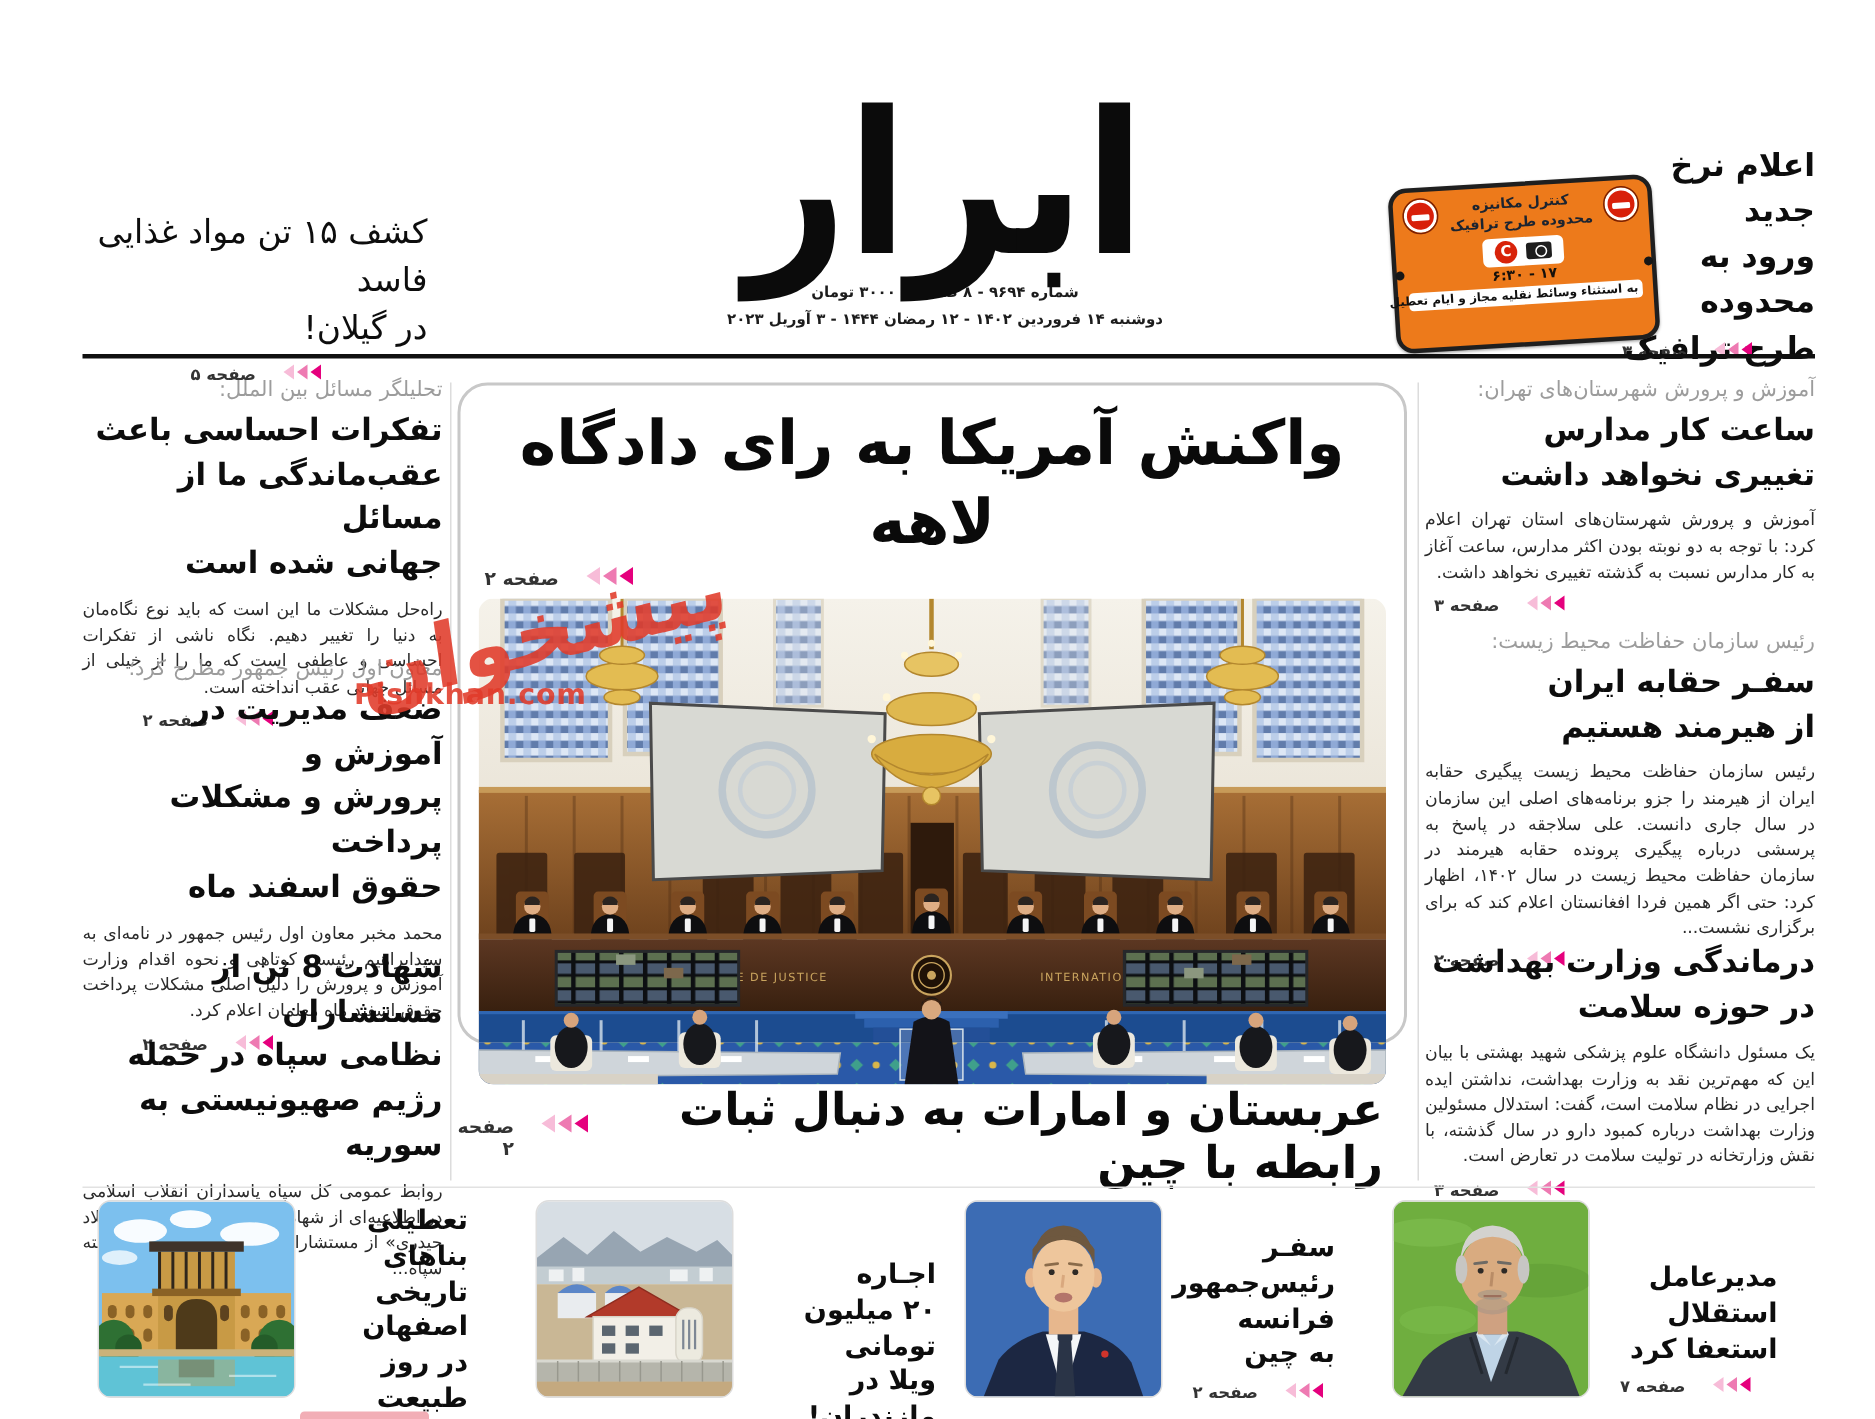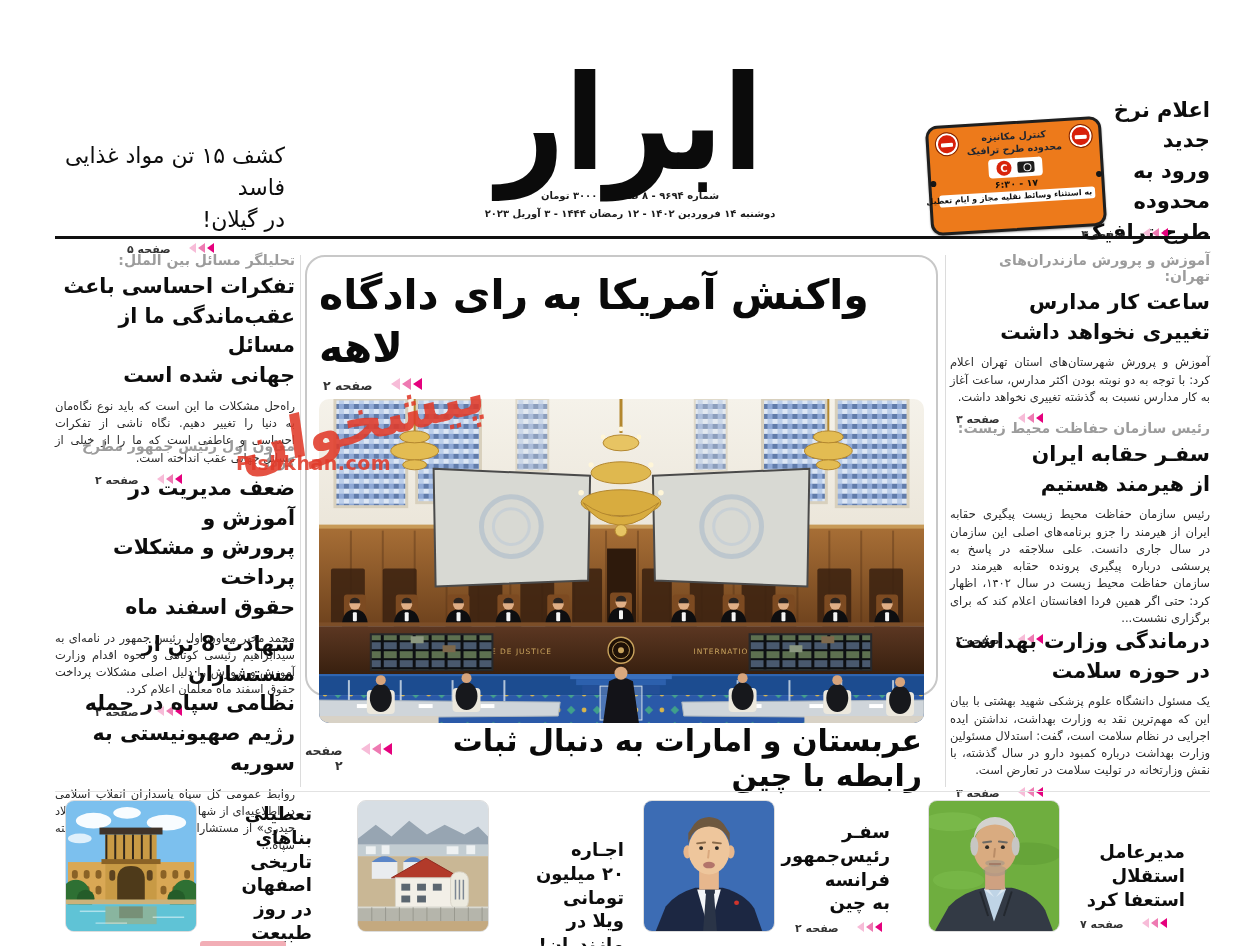--- a/index.html
+++ b/index.html
@@ -45,34 +45,34 @@
   .pl{font-size:11px;font-weight:bold;color:#333;}
   .pm.lg .chevs i{border-top-width:6px;border-bottom-width:6px;border-right-width:9px;}
   .pm.lg .pl{font-size:12.5px;}
   .pm.inl{margin-top:0;}
 
   
   .col{position:absolute;top:252px;direction:rtl;}
   .col-r{left:950px;width:260px;}
   .col-l{left:55px;width:240px;}
   .art{position:absolute;left:0;right:0;}
-  .kicker{font-size:14px;font-weight:bold;color:#9c9c9c;text-align:right;margin-bottom:4px;}
+  .kicker{font-size:14px;font-weight:normal;color:#9c9c9c;text-align:right;margin-bottom:4px;}
   .hl{margin:0;font-size:20.5px;line-height:1.45;font-weight:bold;color:#0d0d0d;text-align:right;}
   .body{margin:7px 0 0;font-size:11.5px;line-height:1.5;color:#2b2b2b;text-align:justify;}
   .col-l .pm{padding-left:40px;}
   .col-r .pm{padding-left:6px;}
   .prewrap{white-space:pre-line;}
 
   .vsep{position:absolute;top:255px;width:1px;height:532px;background:#dcdcdc;}
   .hsep{position:absolute;left:55px;top:791px;width:1155px;height:1px;background:#e2e2e2;}
 
   
   .mainbox{position:absolute;left:305px;top:255px;width:633px;height:441px;border:2px solid #c8c8c8;border-radius:20px;
            padding:8px 12px;direction:rtl;background:#fff;}
-  .main-h{margin:4px 0 0;font-size:41px;line-height:1.3;font-weight:bold;color:#0a0a0a;text-align:left;}
+  .main-h{margin:4px 0 0;font-size:41px;line-height:1.3;font-weight:bold;color:#0a0a0a;text-align:center;}
   .mainbox .pm{margin:2px 4px 6px;}
   .court-wrap{width:605px;height:324px;border-radius:10px;overflow:hidden;}
   .court{display:block;width:605px;height:324px;}
   .sec{position:absolute;left:305px;top:707px;width:633px;display:flex;direction:rtl;justify-content:center;align-items:center;gap:12px;}
   .sec h2{margin:16px;font-size:30px;font-weight:bold;color:#0a0a0a;}
 
   
   .bblock{position:absolute;top:800px;display:flex;direction:rtl;gap:10px;}
   .btext{display:flex;flex-direction:column;}
   .bhl{margin:0;font-size:18px;line-height:1.32;font-weight:bold;color:#0d0d0d;text-align:right;}
@@ -143,21 +143,21 @@
       <span class="bolt r" data-name="bolt-dot"></span>
     </div>
   </div>
 
   <div class="rule-top" data-name="header-rule"></div>
   <div class="vsep" style="left:300px" data-name="column-divider"></div>
   <div class="vsep" style="left:945px" data-name="column-divider"></div>
 
   <div class="col col-r" data-name="right-column">
     <article class="art" style="top:0" data-name="article-school-hours">
-      <div class="kicker" data-name="article-kicker">آموزش و پرورش مازندران‌های تهران:</div>
+      <div class="kicker" data-name="article-kicker">آموزش و پرورش شهرستان‌های تهران:</div>
       <h3 class="hl prewrap" data-name="article-headline">ساعت کار مدارس
 تغییری نخواهد داشت</h3>
       <p class="body" data-name="article-body">آموزش و پرورش شهرستان‌های استان تهران اعلام کرد: با توجه به دو نوبته بودن اکثر مدارس، ساعت آغاز به کار مدارس نسبت به گذشته تغییری نخواهد داشت.</p>
       <div class="pm" data-name="page-ref">
         <span class="chevs" data-name="chevrons-icon">
             <i></i>
             <i></i>
             <i></i>
           </span>
         <span class="pl" data-name="page-ref-label">صفحه ۳</span>

